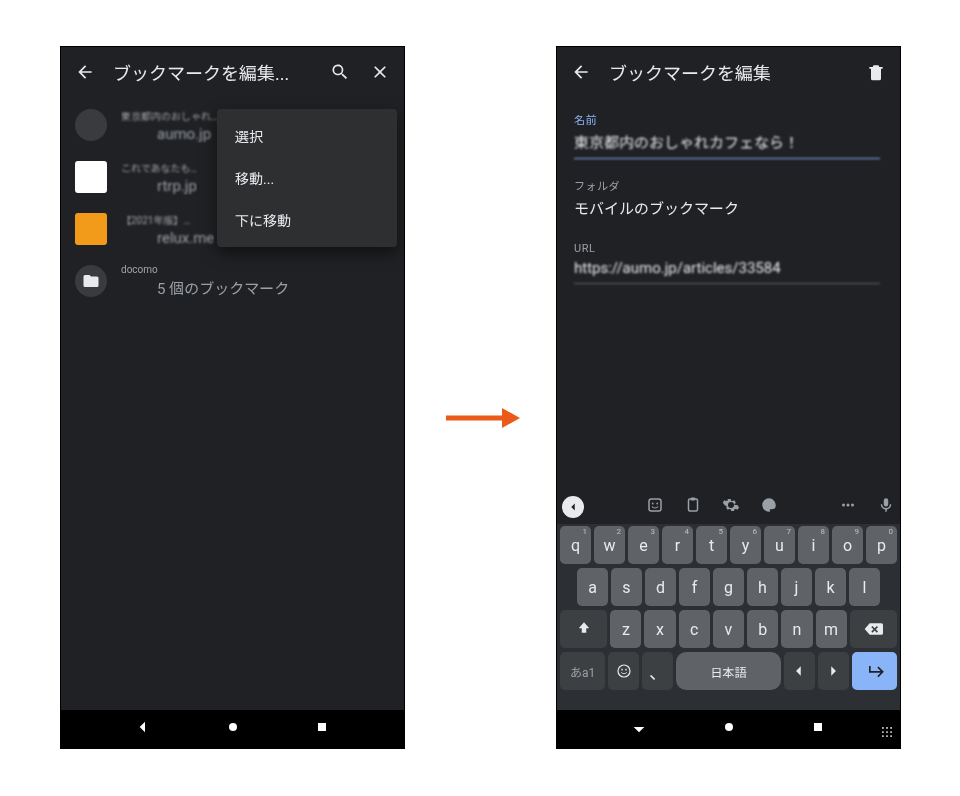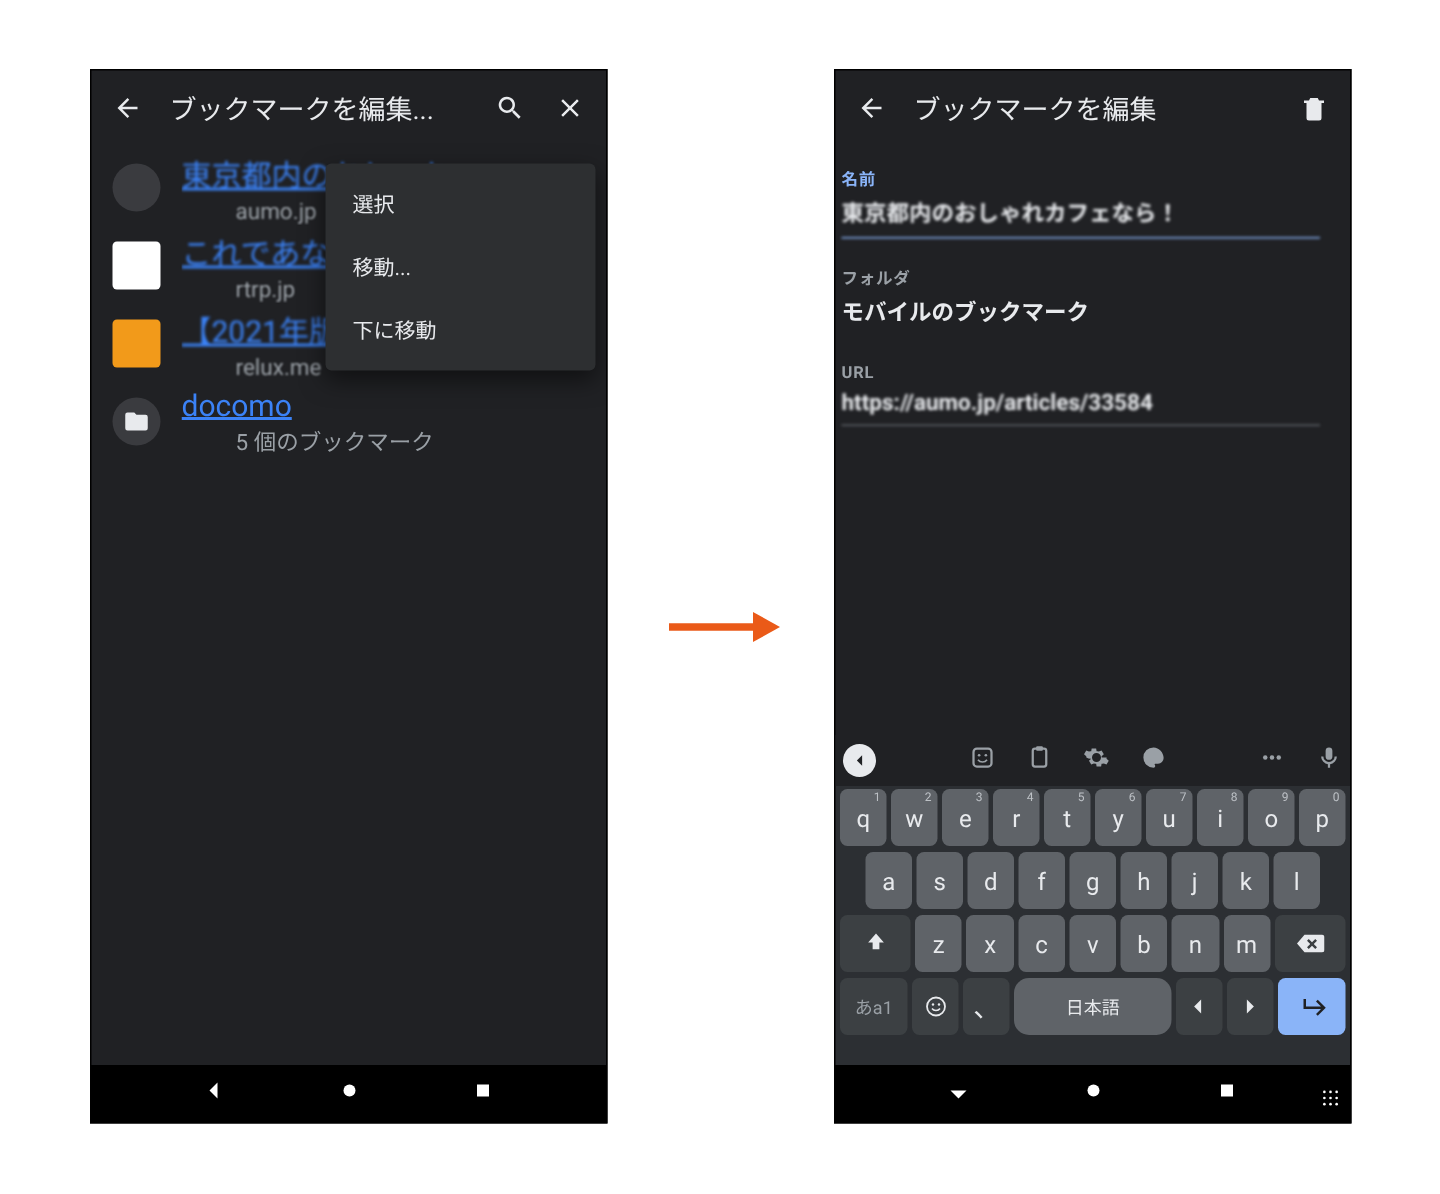--- a/index.html
+++ b/index.html
@@ -64,21 +64,21 @@
     border-radius: 50%;
     background: #3a3b3f;
     margin-right: 14px;
     display: flex; align-items: center; justify-content: center;
     flex: 0 0 32px;
   }
   .bm-icon.square { background: #fff; border-radius: 3px; }
   .bm-icon.orange { background: #f29a1a; border-radius: 3px; }
   .bm-icon svg { width: 18px; height: 18px; fill: #e8eaed; }
   .bm-txt { display:flex; flex-direction:column; overflow:hidden; }
-  .bm-title { font-size: 20px; color:#3b82f6; white-space:nowrap; overflow:hidden; text-overflow:ellipsis; filter: blur(1.2px); text-decoration: underline; }
+  .bm-title { font-size: 10px; color:#a3a3a3; white-space:nowrap; overflow:hidden; text-overflow:ellipsis; filter: blur(1.2px); }
   .bm-title.noblur { filter:none; }
   .bm-sub { font-size: 15px; color:#9aa0a6; margin-top:2px; filter: blur(0.8px); padding-left: 36px; }
   .bm-sub.noblur { filter:none; }
 
   .context-menu {
     position: absolute;
     left: 156px;
     top: 62px;
     width: 180px;
     background: #2d2f31;
@@ -94,21 +94,21 @@
     padding: 0 18px;
     font-size: 14px;
     color: #e8eaed;
   }
   .menu-item.sel {
     outline: 4px solid #ea5a18;
     outline-offset: -2px;
   }
 
   
-  .form { padding: 14px 20px 0 4px; font-weight: bold; }
+  .form { padding: 14px 20px 0 17px; }
   .field { margin-bottom: 18px; }
   .field-label { font-size: 11px; color:#8ab4f8; letter-spacing: .5px; }
   .field-label.muted { color:#9aa0a6; }
   .field-value {
     font-size: 15px; color:#e8eaed;
     padding: 4px 0 6px 0;
     border-bottom: 1px solid #5f6368;
   }
   .field-value.active { border-bottom-color:#8ab4f8; filter: blur(1.0px); }
   .field-value.blur { filter: blur(1.0px); }

